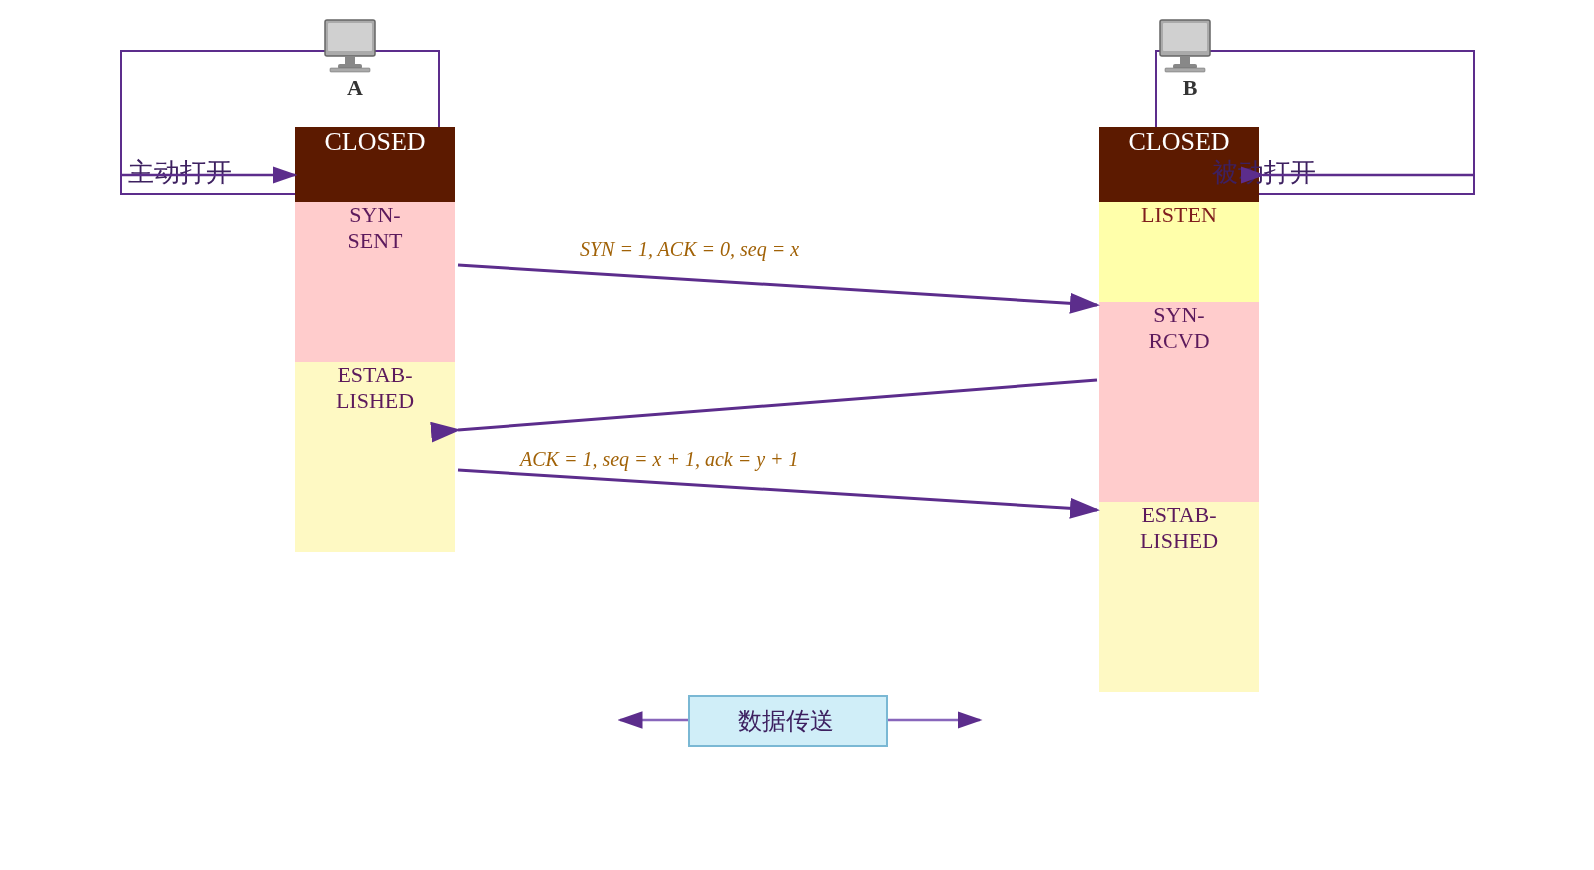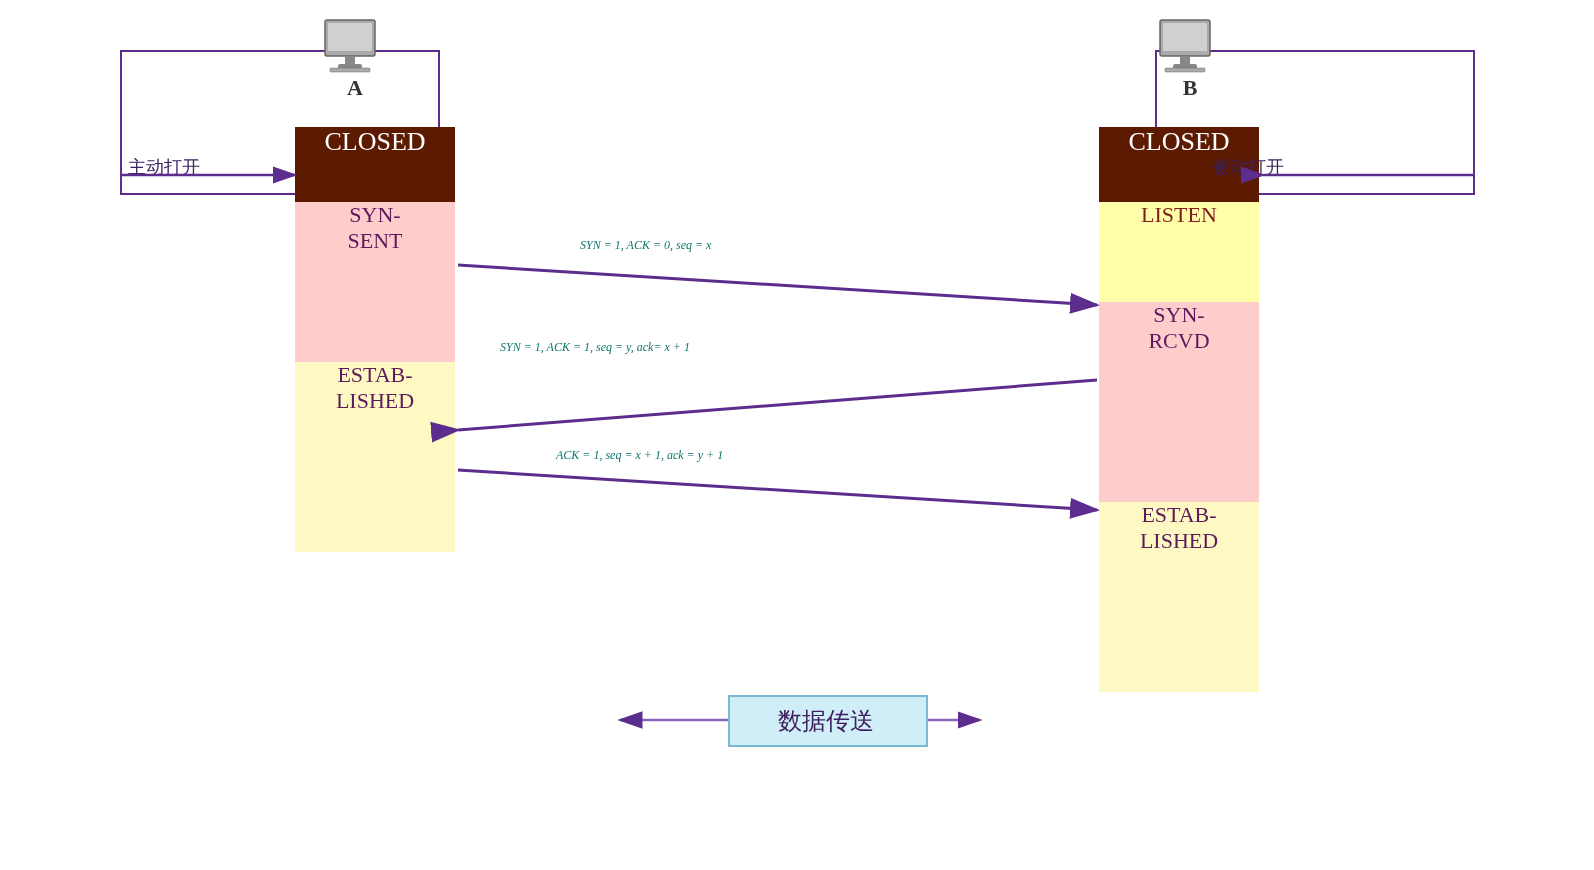--- a/index.html
+++ b/index.html
@@ -84,29 +84,29 @@
       background: #fef9c3;
       color: #5c1a5c;
       width: 160px;
       height: 190px;
     }
 
     
     .arrow-label {
       position: absolute;
       font-style: italic;
-      font-size: 12px;
-      color: #0f766e;
+      font-size: 20px;
+      color: #a16207;
       white-space: nowrap;
     }
 
     
     .side-label {
       position: absolute;
-      font-size: 18px;
+      font-size: 26px;
       color: #3d2060;
     }
 
     
     .data-transfer-box {
       position: absolute;
       border: 2px solid #7ab8d4;
       background: #d0eef8;
       color: #3d2060;
       font-size: 24px;
@@ -230,25 +230,22 @@
 
     <line x1="458" y1="470" x2="1097" y2="510" stroke="#5c2d8c" stroke-width="3" marker-end="url(#arrowhead-right)"></line>
 
     <line x1="620" y1="720" x2="980" y2="720" stroke="#8866bb" stroke-width="2.5" marker-end="url(#arrowhead-right2)" marker-start="url(#arrowhead-left2)"></line>
   </svg>
 
   <div class="arrow-label" style="left: 580px; top: 238px;">
     <span>SYN = 1, ACK = 0, seq = x</span>
   </div>
 
-  <div class="arrow-label" style="left: 500px; top: 340px;">
-    <span>SYN = 1, ACK = 1, seq = y, ack= x + 1</span>
-  </div>
-
-  <div class="arrow-label" style="left: 520px; top: 448px; margin-left: 36px;">
+
+  <div class="arrow-label" style="left: 520px; top: 448px;">
     <span>ACK = 1, seq = x + 1, ack = y + 1</span>
   </div>
 
-  <div class="data-transfer-box" style="left: 728px; top: 695px; width: 200px; padding-left: 16px;">
+  <div class="data-transfer-box" style="left: 688px; top: 695px; width: 200px; padding-left: 16px;">
     <span>数据传送</span>
   </div>
 
 </div>
 
 </body></html>

